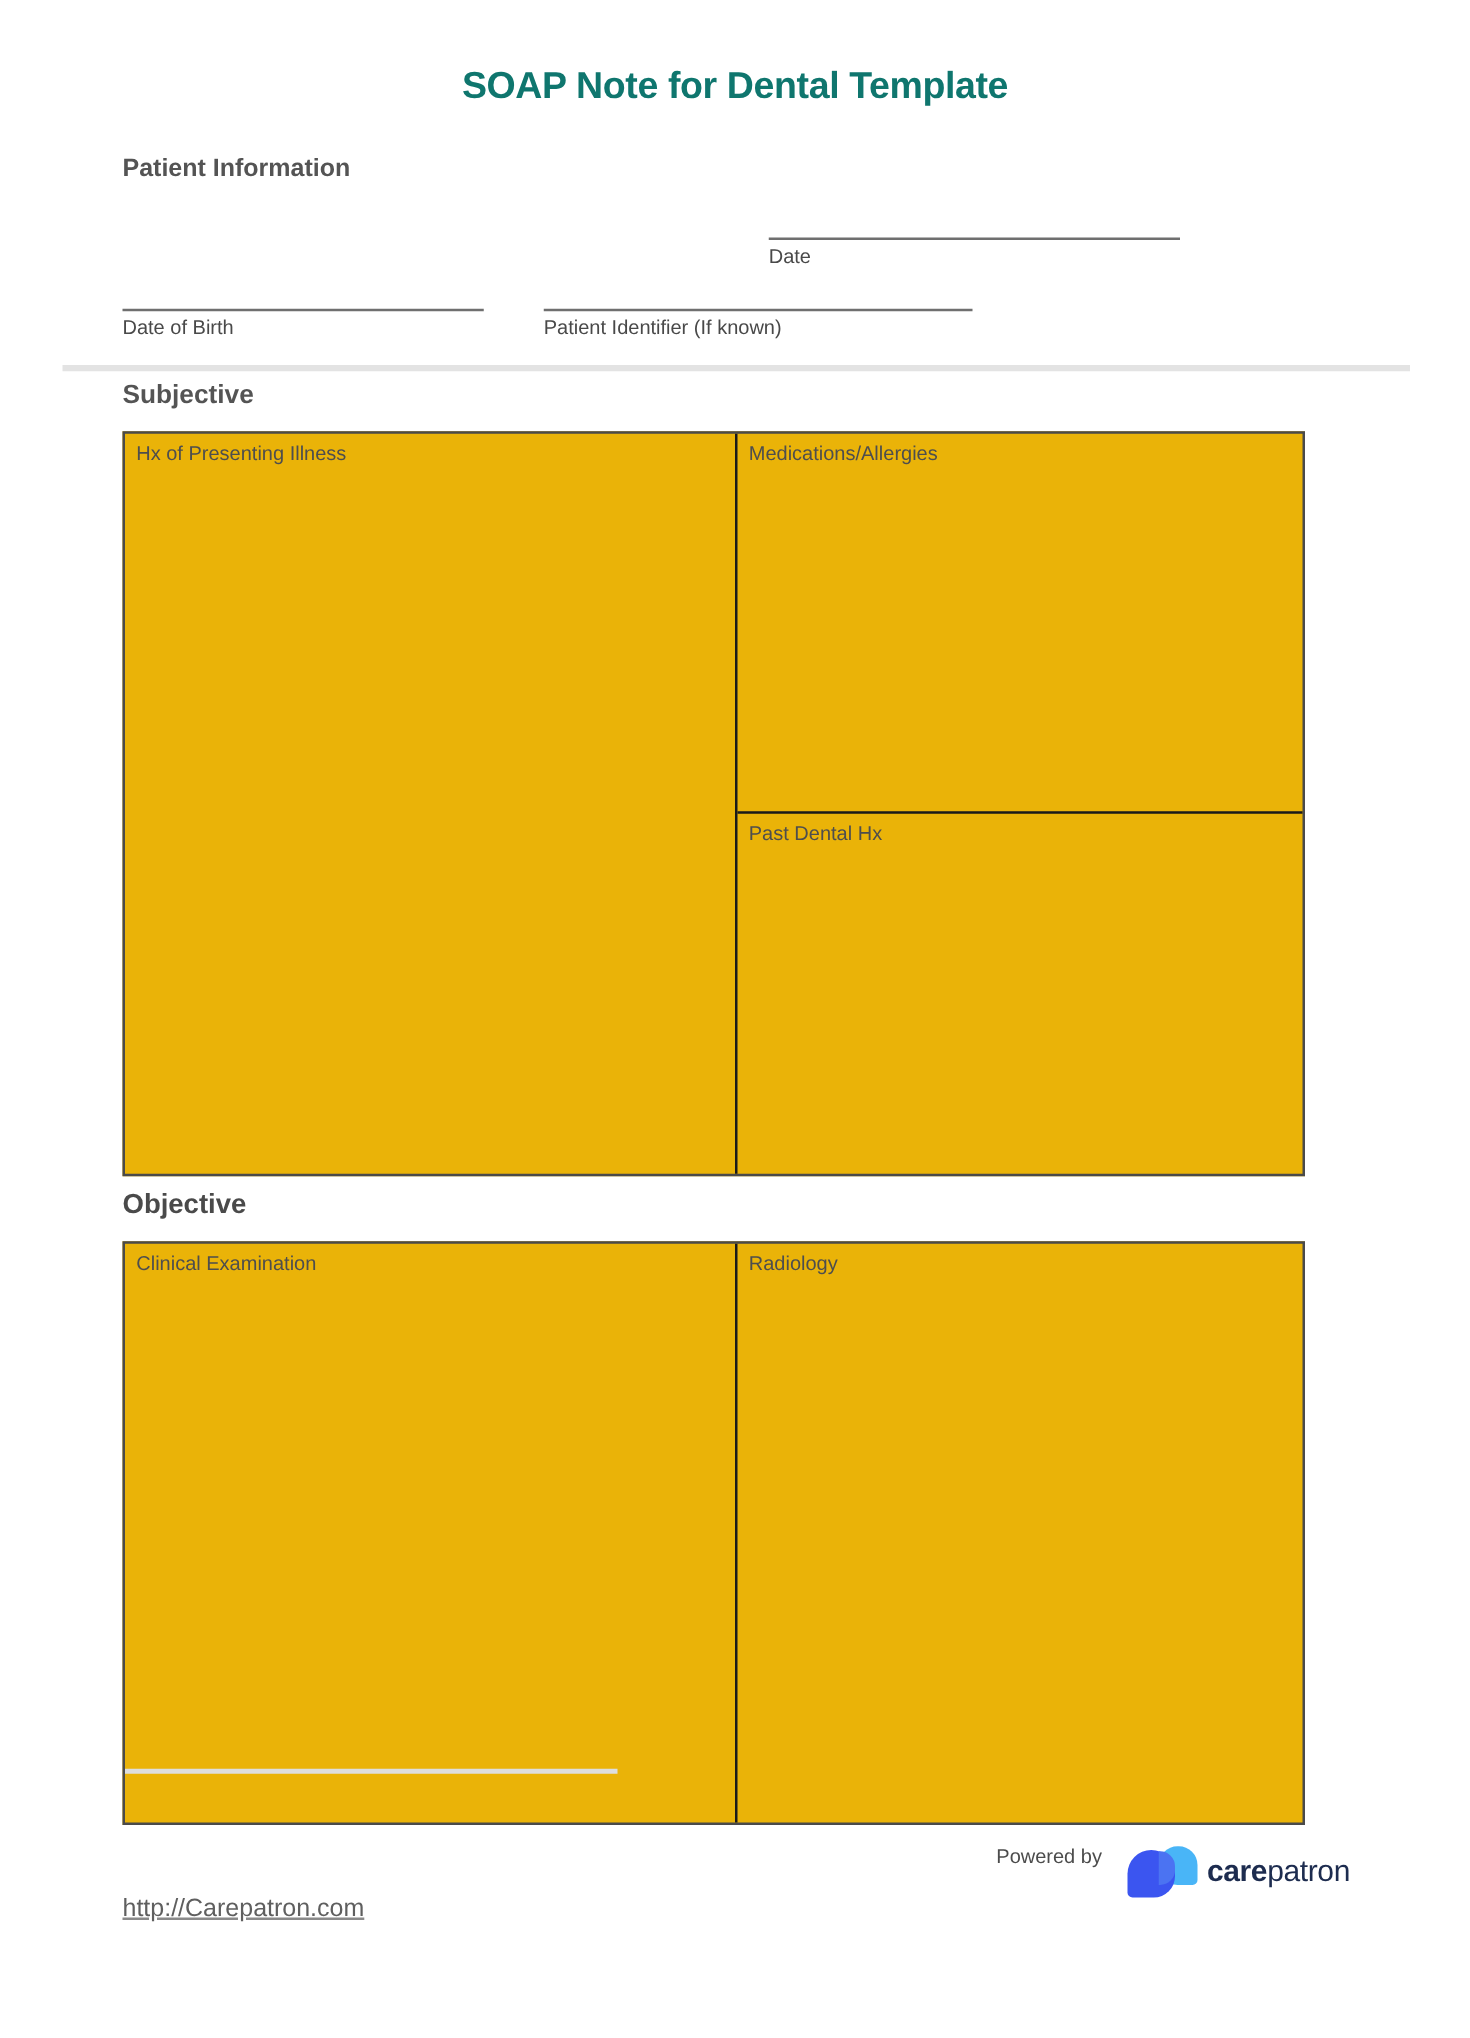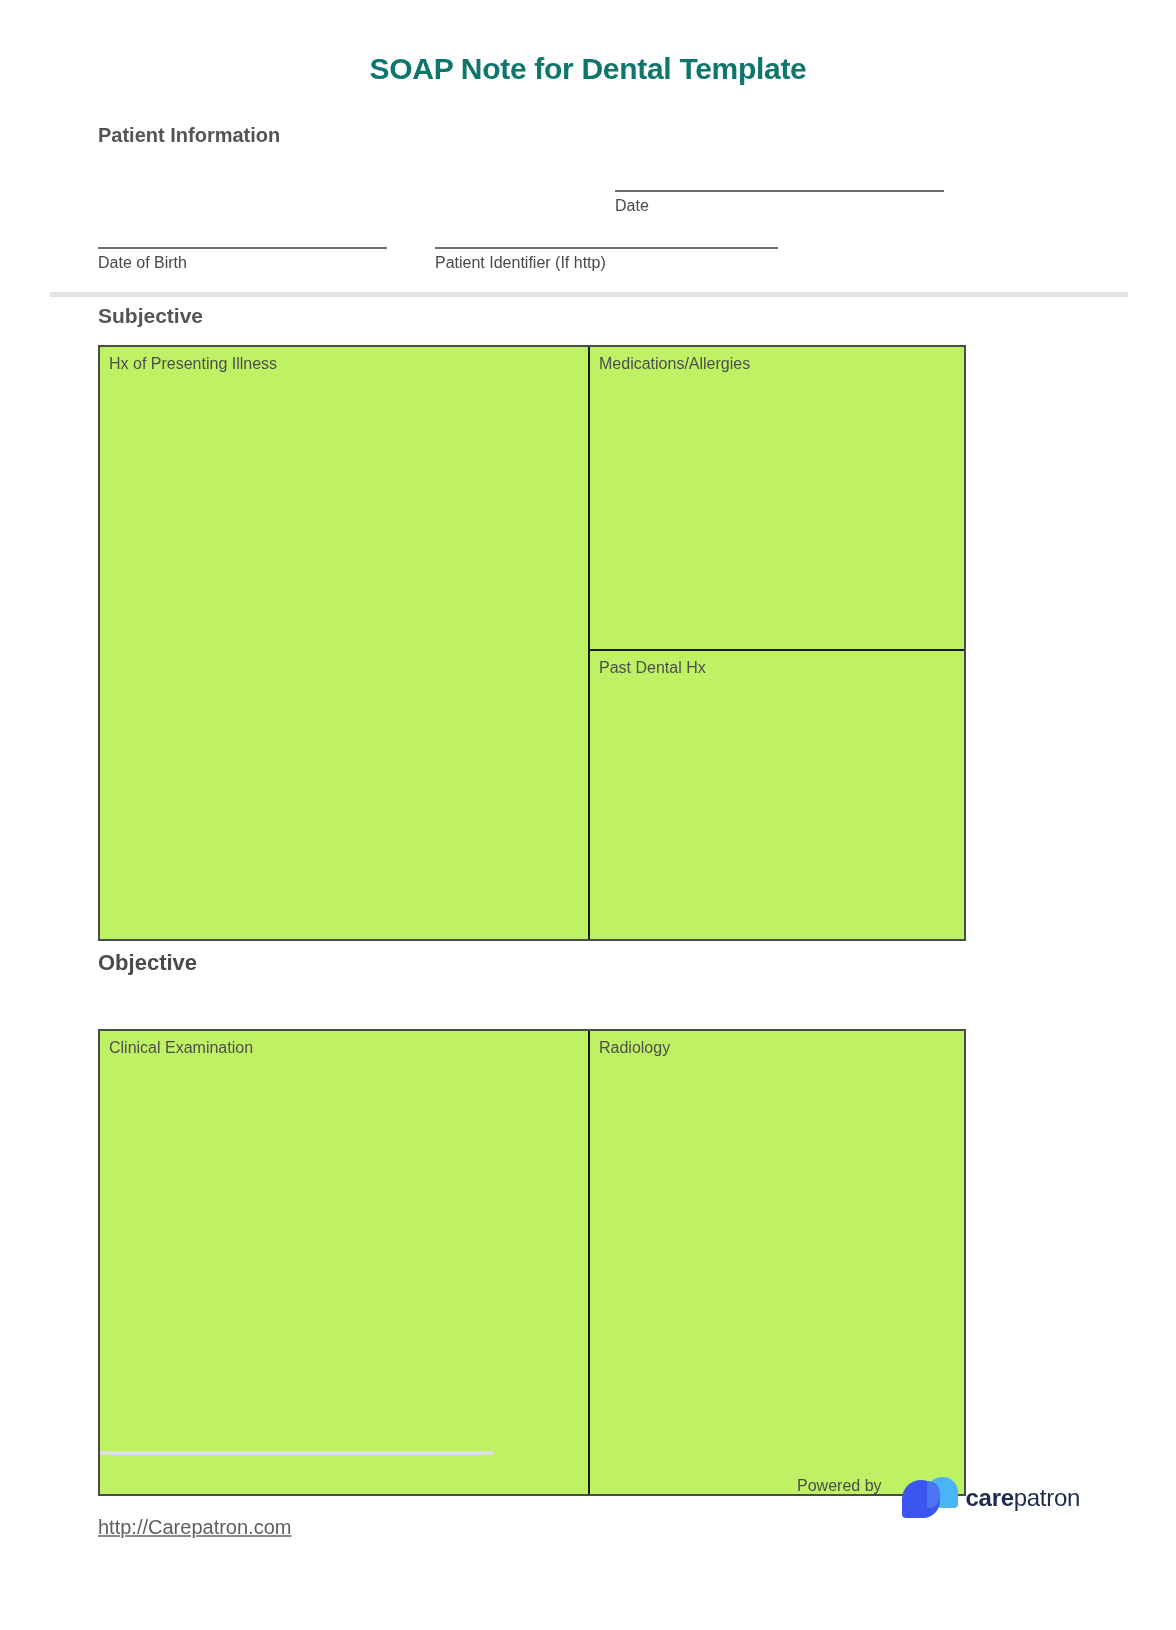--- a/index.html
+++ b/index.html
@@ -56,28 +56,28 @@
     position: absolute;
     left: 50px; top: 292px;
     width: 1078px; height: 5px;
     background: #e3e3e3;
   }
 
   
   .grid-table {
     position: absolute;
     left: 98px;
-    width: 868px;
+    width: 946px;
     border: 2px solid #4a4a4a;
     box-sizing: border-box;
     display: flex;
-    background: #bef264;
+    background: #eab308;
   }
   .t-subjective { top: 345px; height: 596px; }
-  .t-objective  { top: 993px; height: 467px; margin-top: 36px; }
+  .t-objective  { top: 993px; height: 467px; }
 
   .col-left {
     flex: 0 0 490px;
     border-right: 2px solid #1a1a1a;
     box-sizing: border-box;
     position: relative;
   }
   .col-right { flex: 1 1 auto; display: flex; flex-direction: column; }
   .cell-top  { height: 304px; border-bottom: 2px solid #1a1a1a; box-sizing: border-box; }
   .cell-bottom { flex: 1 1 auto; }
@@ -158,21 +158,21 @@
 
   <h2 class="section-heading h-patient">Patient Information</h2>
 
   <div class="field f-date">
     <span class="lbl">Date</span>
   </div>
   <div class="field f-dob">
     <span class="lbl">Date of Birth</span>
   </div>
   <div class="field f-pid">
-    <span class="lbl">Patient Identifier (If http)</span>
+    <span class="lbl">Patient Identifier (If known)</span>
   </div>
 
   <div class="divider"></div>
 
   <h2 class="section-heading h-subjective">Subjective</h2>
 
   <div class="grid-table t-subjective">
     <div class="col-left">
       <span class="cell-label">Hx of Presenting Illness</span>
     </div>

